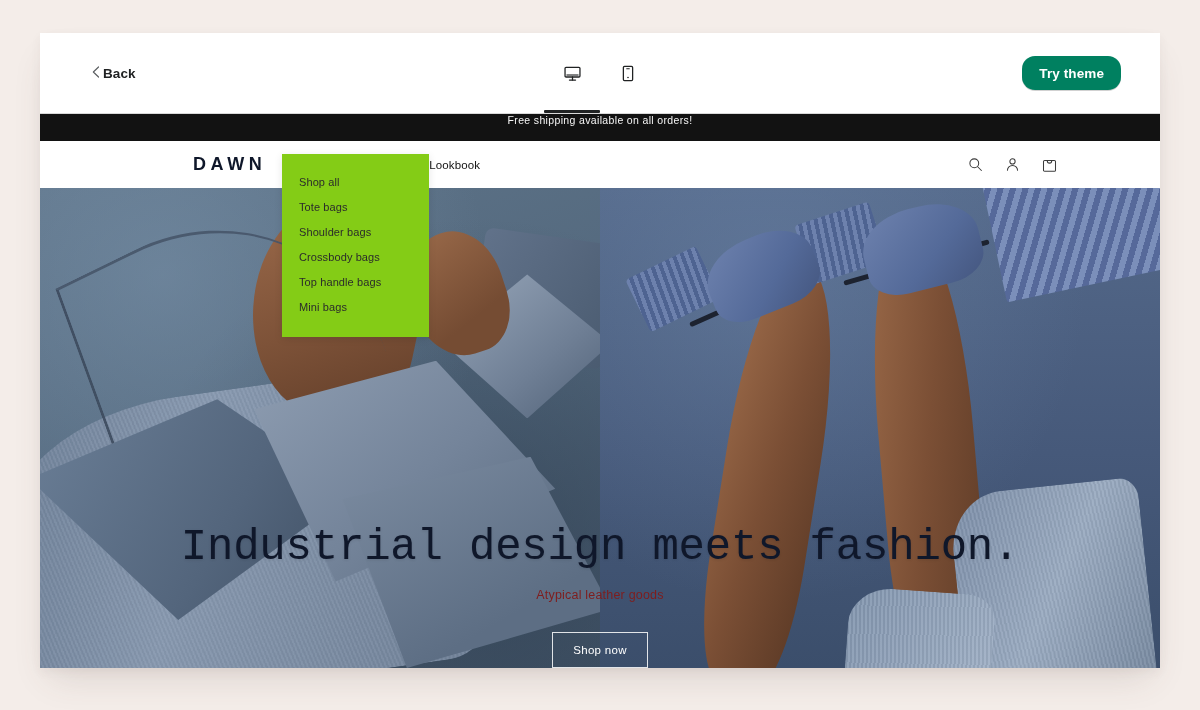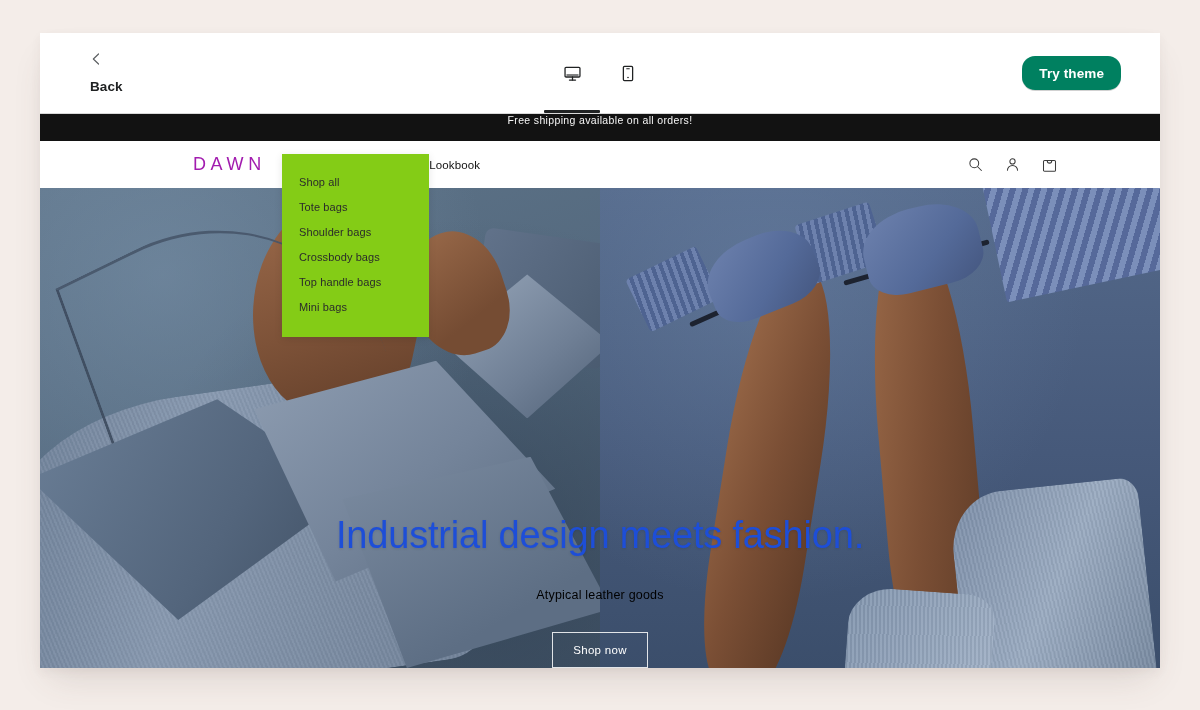--- a/index.html
+++ b/index.html
@@ -37,26 +37,24 @@
     border-bottom: 1px solid #d9d9d9;
   }
 
   #back-button {
     position: absolute;
     left: 44px;
     top: 50%;
     transform: translateY(-50%);
     display: flex;
     align-items: flex-start;
-    gap: 13px;
     cursor: pointer;
     background: none;
     border: none;
     padding: 4px 6px;
-    flex-direction: column;
   }
   #back-button .chev {
     width: 13px;
     height: 13px;
     display: block;
   }
   #back-label {
     font-size: 13.5px;
     font-weight: 600;
     color: #202223;
@@ -142,23 +140,23 @@
     background: #ffffff;
     display: flex;
     align-items: center;
     z-index: 5;
   }
 
   #store-logo {
     position: absolute;
     left: 153px;
     font-size: 18px;
-    font-weight: 400;
+    font-weight: 700;
     letter-spacing: 4.6px;
-    color: #a21caf;
+    color: #0f172a;
     font-family: "Liberation Sans", sans-serif;
   }
 
   #store-nav {
     position: absolute;
     left: 251px;
     display: flex;
     align-items: center;
     gap: 23px;
   }
@@ -442,32 +440,32 @@
   #hero-content {
     position: absolute;
     left: 0;
     right: 0;
     bottom: 0;
     z-index: 3;
     text-align: center;
     padding-bottom: 0;
   }
   #hero-heading {
-    font-size: 38px;
+    font-size: 44px;
     font-weight: 400;
-    color: #1d4ed8;
+    color: #0f172a;
     letter-spacing: -.2px;
     line-height: 1.08;
-    font-family: Liberation Sans, sans-serif;
+    font-family: Liberation Mono, monospace;
     text-shadow: 0 1px 3px rgba(0,0,0,.10);
   }
   #hero-subheading {
-    margin-top: 32px;
+    margin-top: 16px;
     font-size: 12.5px;
-    color: #000000;
+    color: #7f1d1d;
     letter-spacing: .2px;
     font-family: "Liberation Sans", sans-serif;
   }
   #hero-cta {
     margin: 30px auto 0 auto;
     width: 96px;
     height: 36px;
     border: 1px solid rgba(255,255,255,.85);
     background: transparent;
     color: #ffffff;

